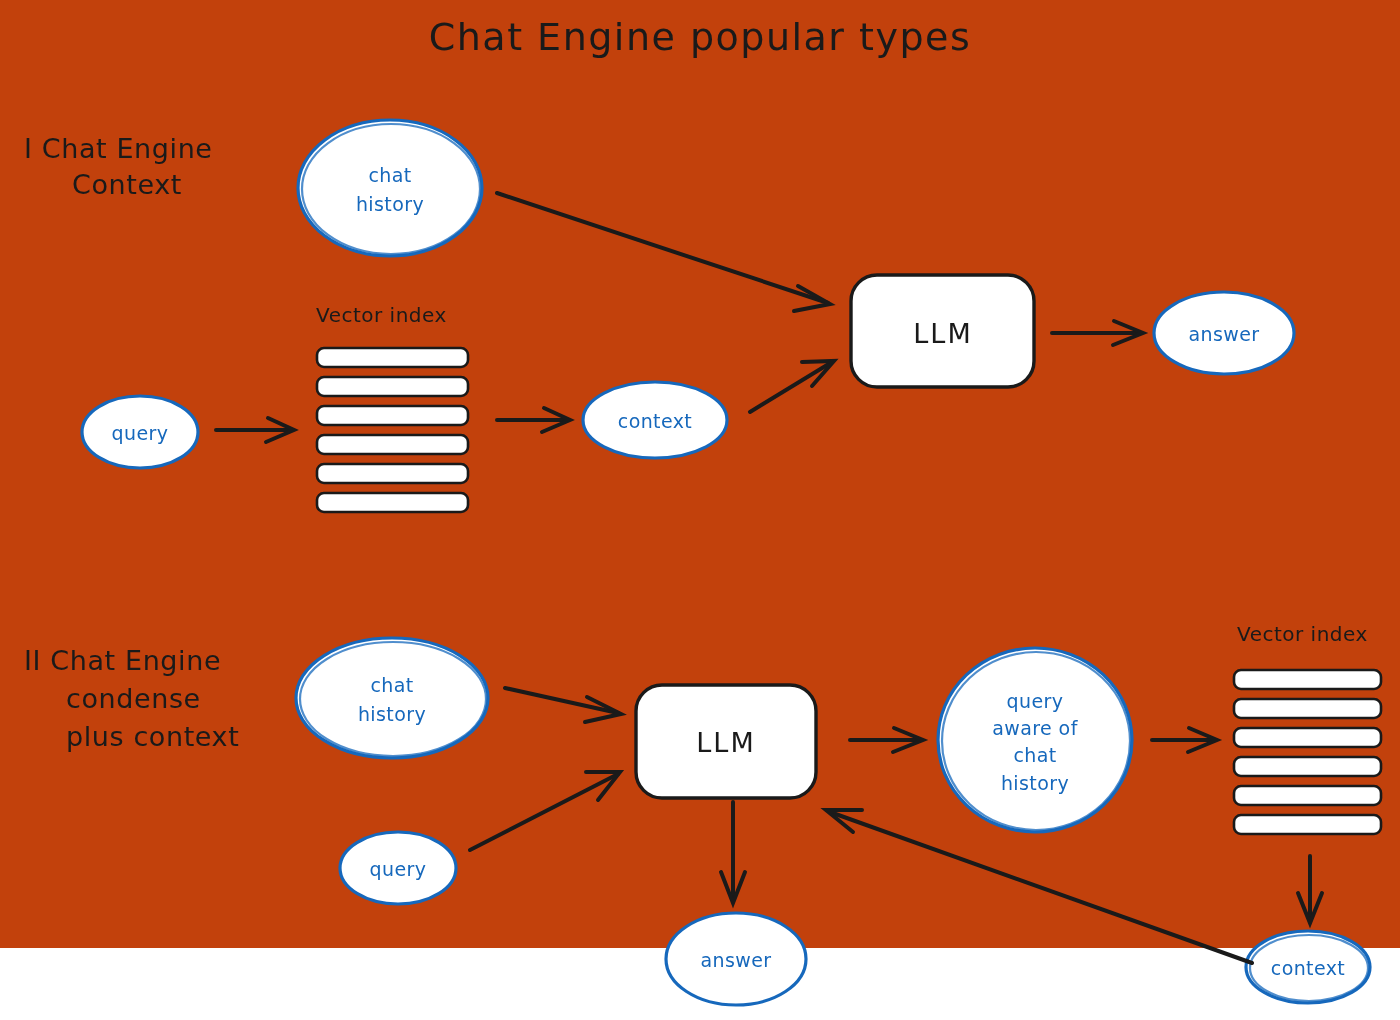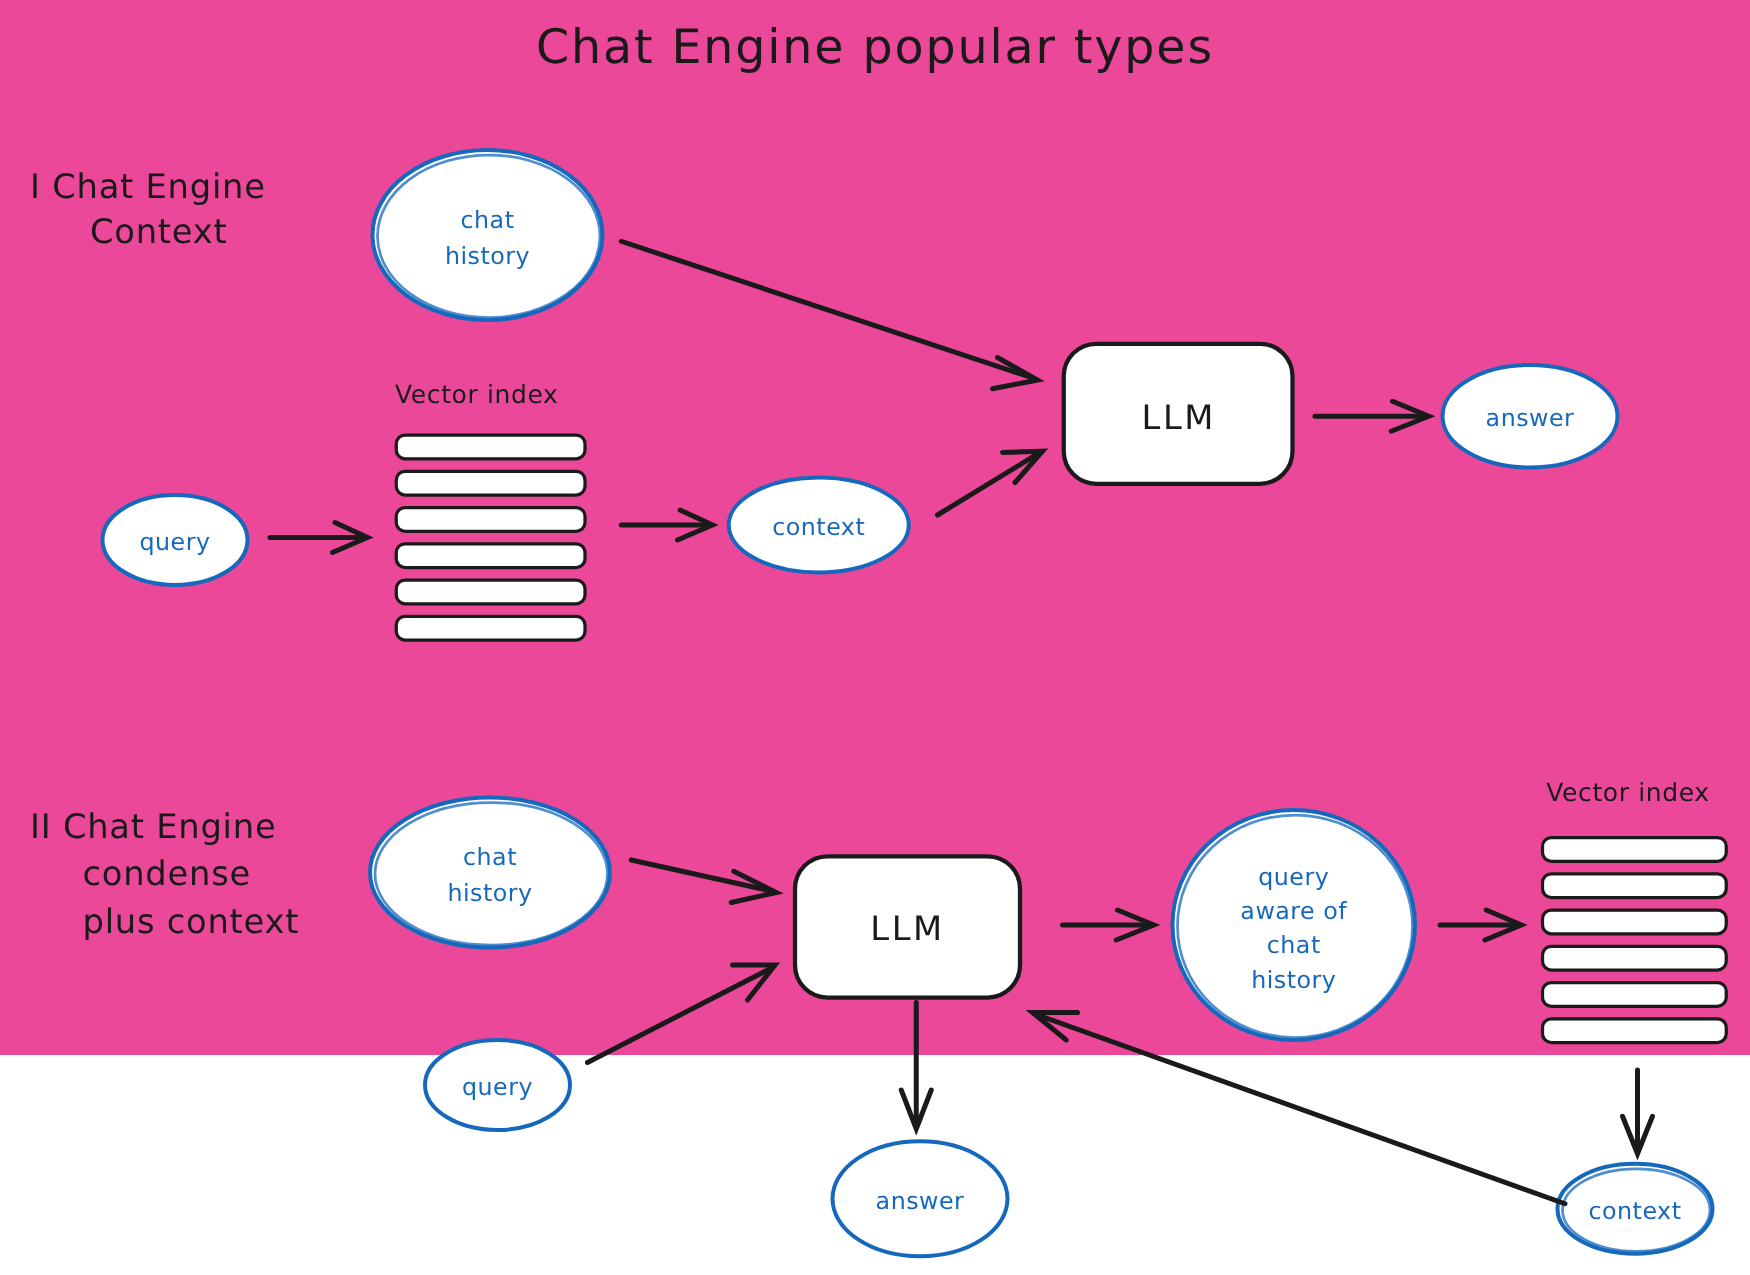--- a/index.html
+++ b/index.html
@@ -9,22 +9,22 @@
   }
   body {
     width: 1400px;
     height: 1020px;
     font-family: "DejaVu Sans", sans-serif;
     overflow: hidden;
   }
   #canvas {
     position: relative;
     width: 1400px;
-    height: 844px;
-    background: #ec4899;
+    height: 948px;
+    background: #c2410c;
   }
   svg.diagram {
     position: absolute;
     top: 0;
     left: 0;
     width: 1400px;
     height: 1020px;
   }
   text {
     font-family: "DejaVu Sans", sans-serif;

